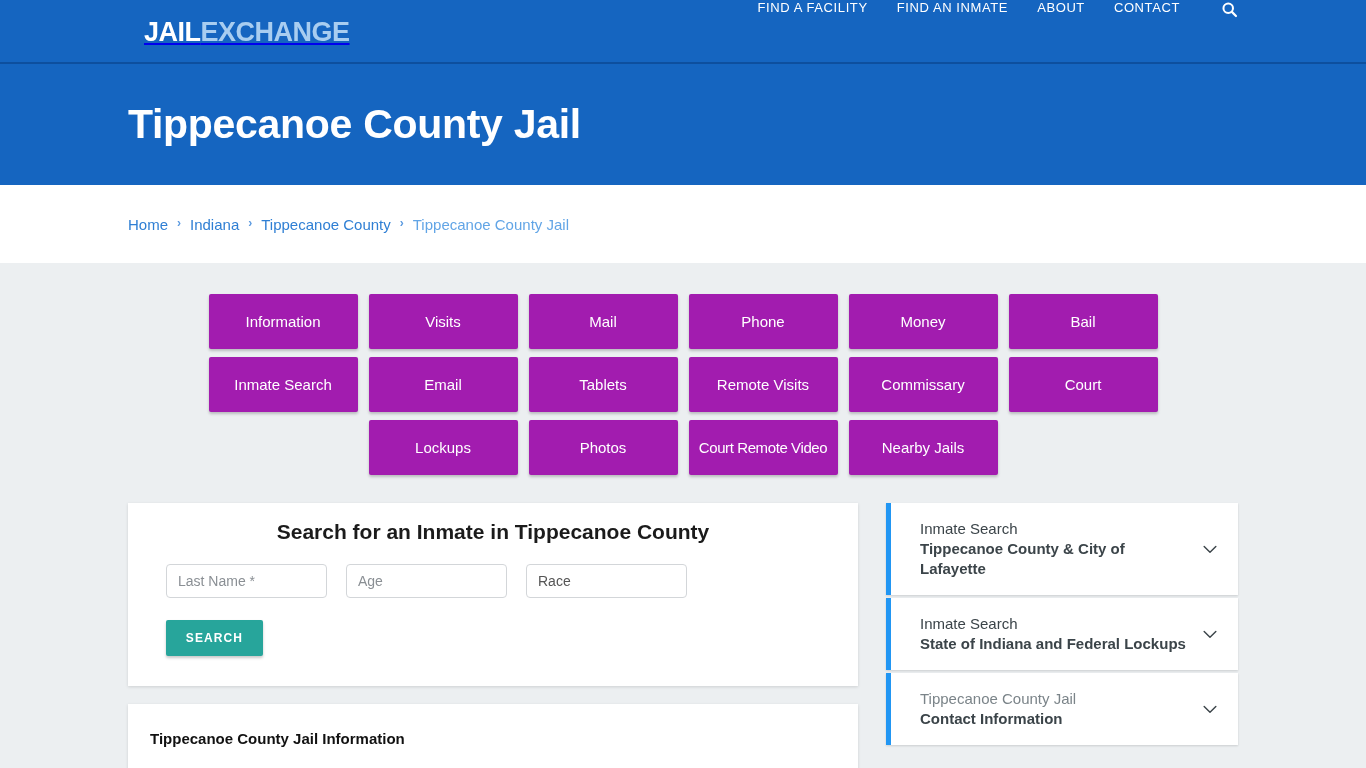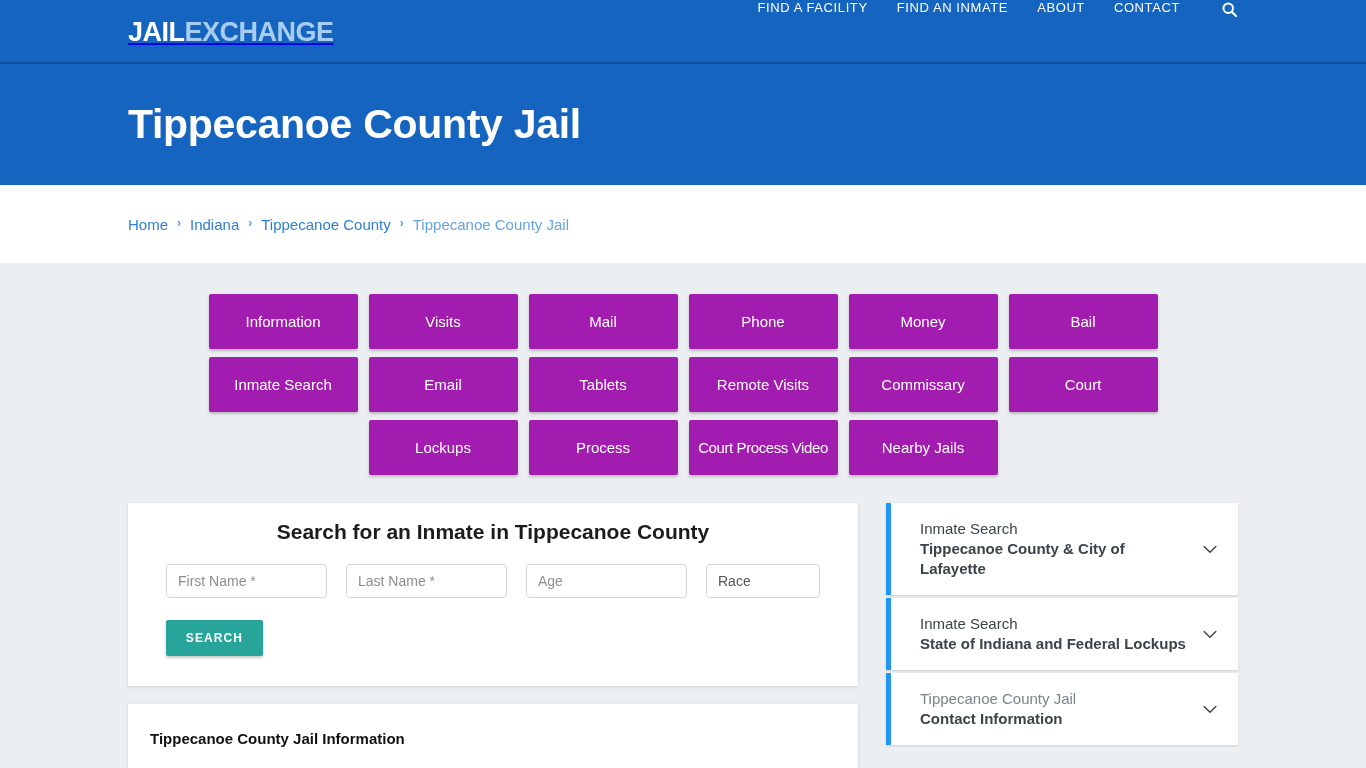--- a/index.html
+++ b/index.html
@@ -16,21 +16,21 @@
   .topbar {
     position: relative;
     height: 64px;
     background: #1565c0;
     border-bottom: 2px solid #0d4f9e;
     display: flex;
     align-items: center;
   }
   .logo {
     position: absolute;
-    left: 128px;
+    left: 144px;
     top: 17px;
     font-size: 27px;
     font-weight: bold;
     letter-spacing: -0.5px;
     line-height: 30px;
     white-space: nowrap;
   }
   .logo .jail { color: #ffffff; }
   .logo .exchange { color: #a8cdf0; }
 
@@ -286,33 +286,32 @@
     <button class="tbtn">Phone</button>
     <button class="tbtn">Money</button>
     <button class="tbtn">Bail</button>
     <button class="tbtn">Inmate Search</button>
     <button class="tbtn">Email</button>
     <button class="tbtn">Tablets</button>
     <button class="tbtn">Remote Visits</button>
     <button class="tbtn">Commissary</button>
     <button class="tbtn">Court</button>
     <button class="tbtn">Lockups</button>
-    <button class="tbtn">Process</button>
-    <button class="tbtn narrow">Court Process Video</button>
+    <button class="tbtn">Photos</button>
+    <button class="tbtn narrow">Court Remote Video</button>
     <button class="tbtn">Nearby Jails</button>
   </div>
 
   <div class="cols">
 
     <div class="col-left">
 
       <div class="card search-card">
         <h2>Search for an Inmate in Tippecanoe County</h2>
         <div class="fields">
-          <input class="f-first" type="text" placeholder="First Name *" style="">
           <input class="f-last" type="text" placeholder="Last Name *" style="">
           <input class="f-age" type="text" placeholder="Age" style="">
           <select class="f-race">
             <option>Race</option>
           </select>
         </div>
         <button class="search-submit">SEARCH</button>
       </div>
 
       <div class="card info-card">

